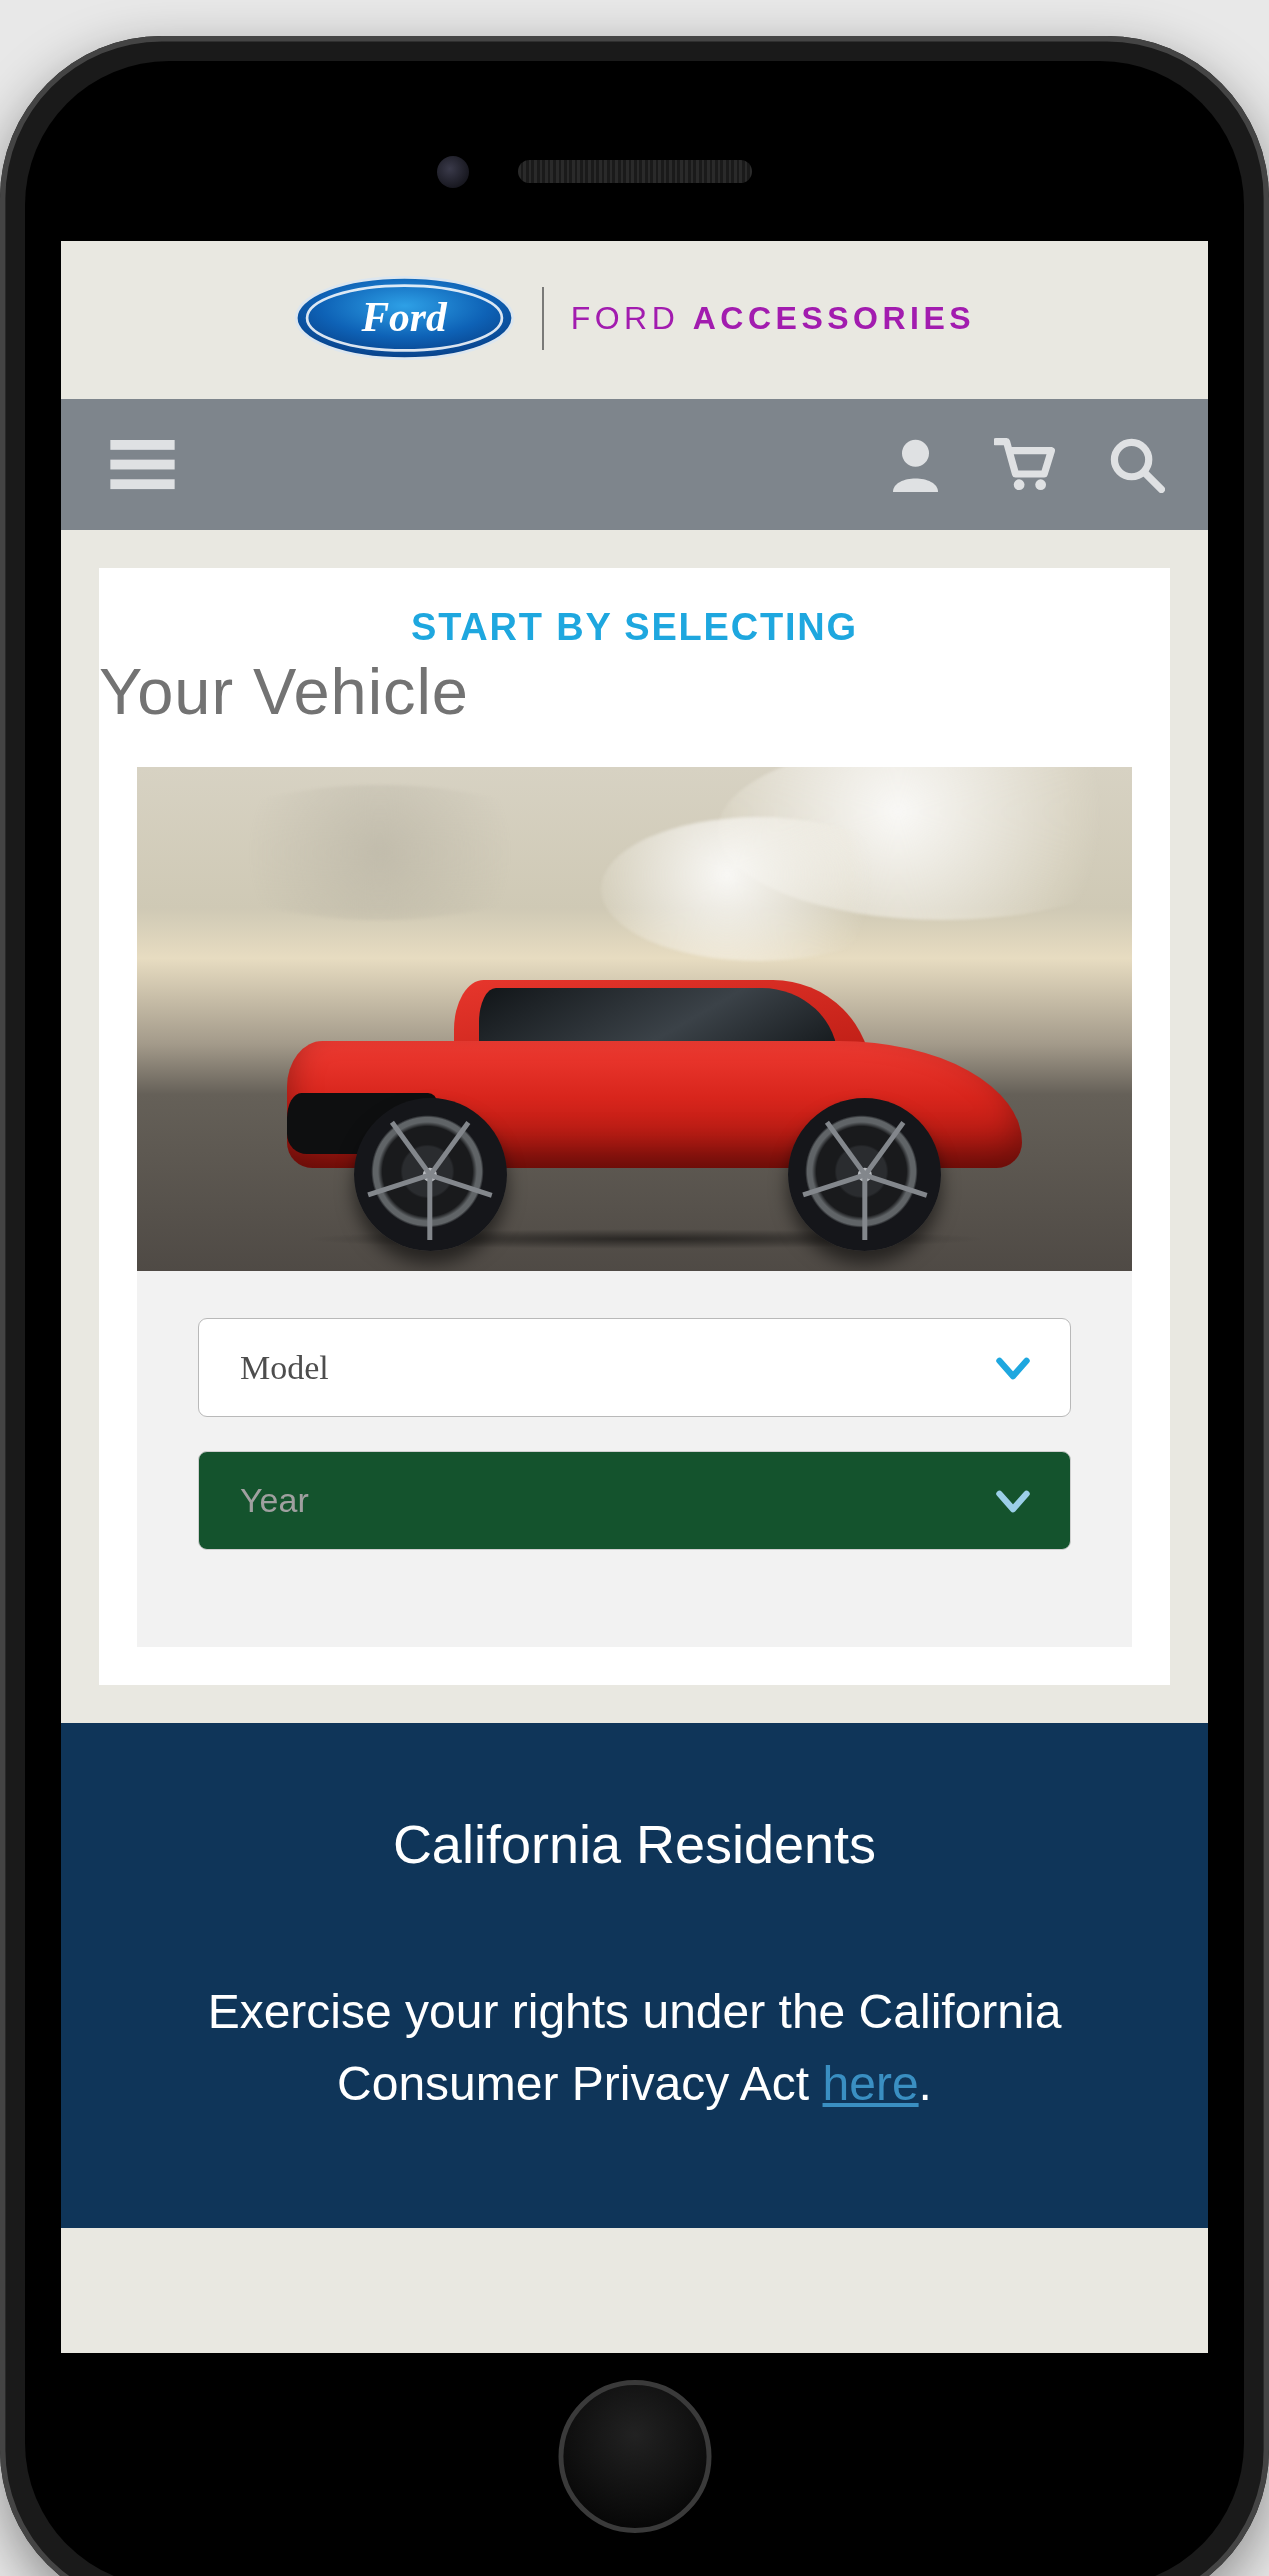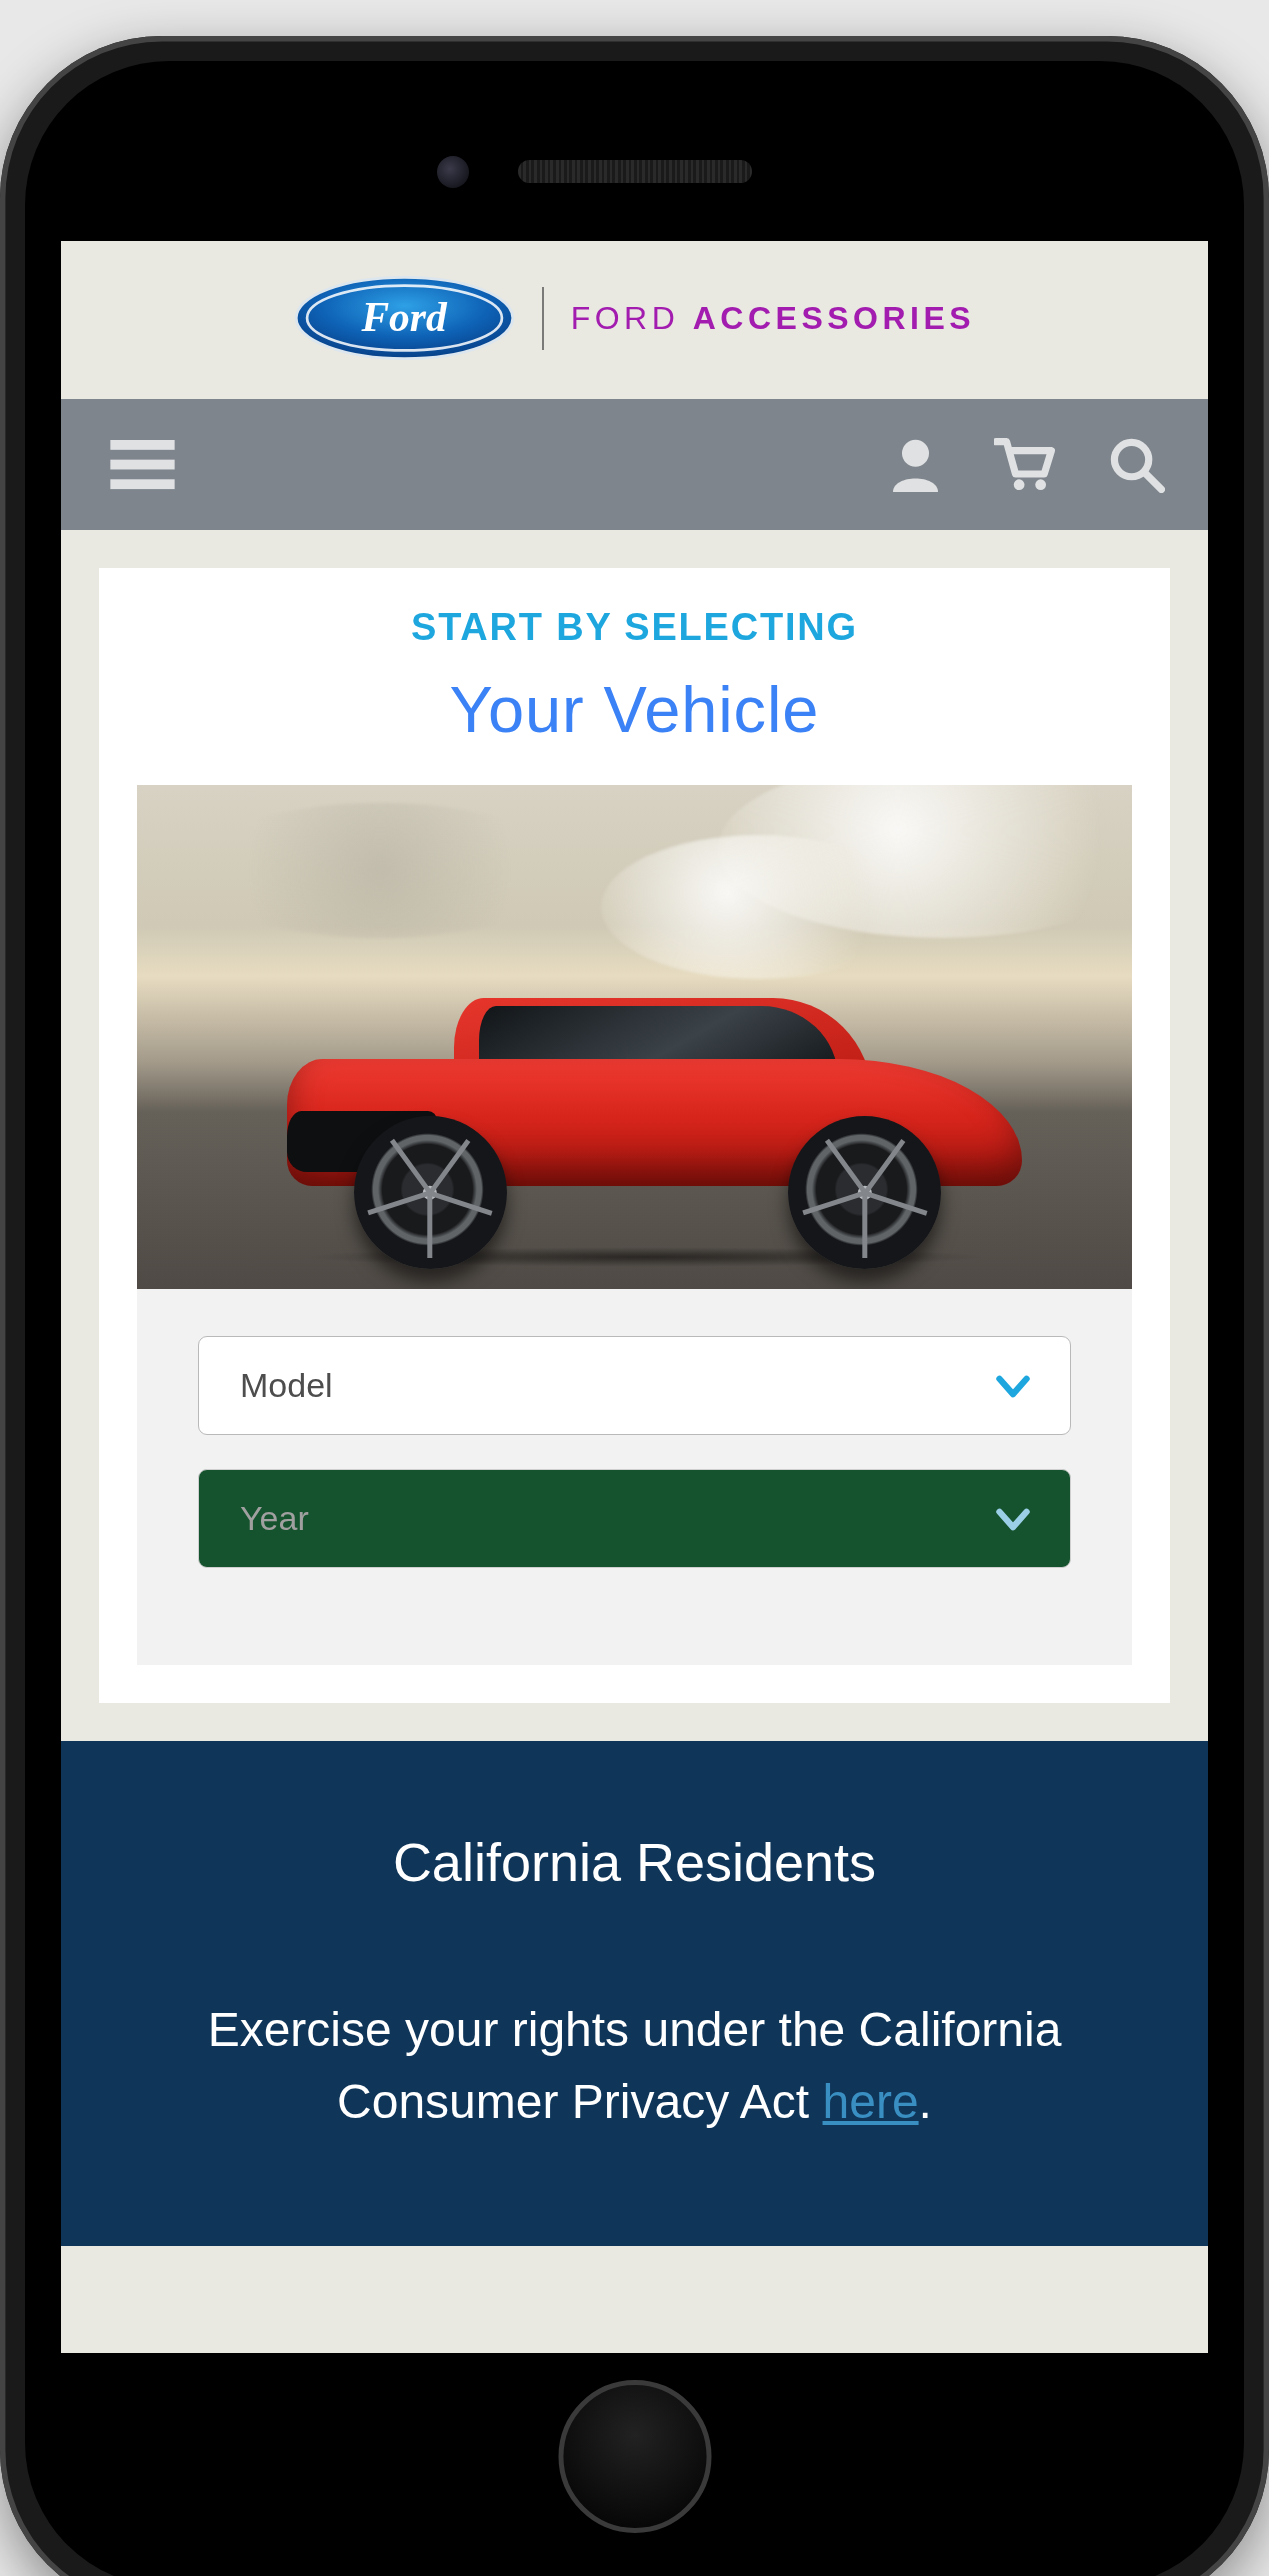--- a/index.html
+++ b/index.html
@@ -114,25 +114,24 @@
     padding: 38px 0 0 0;
   }
   .card-sub {
     color: #1ea7df;
     font-size: 38px;
     font-weight: 600;
     letter-spacing: 1.8px;
     text-align: center;
   }
   .card-title {
-    color: #3b82f6;
+    color: #737373;
     font-size: 65px;
     font-weight: 400;
-    text-align: center;
-    margin-top: 23px;
+    margin-top: 5px;
     letter-spacing: 0.9px;
   }
 
   .car-wrap {
     margin: 38px 38px 0 38px;
   }
   .car-img {
     width: 100%;
     height: 504px;
     position: relative;
@@ -221,21 +220,21 @@
     border:1.8px solid #b9b9b9;
     border-radius:9px;
     height:99px;
     display:flex;
     align-items:center;
     justify-content:space-between;
     padding: 0 38px 0 41px;
     font-size:34px;
     margin-bottom: 34px;
   }
-  .select-box.active .sel-label { color:#4d4d4d; }
+  .select-box.active .sel-label { color:#4d4d4d;font-family:Liberation Serif, serif; }
   .select-box.disabled { background:#14532d; border-color:#cfcfcf; }
   .select-box.disabled .sel-label { color:#a0a0a0; }
   .chev { width:38px; height:38px; display:flex; align-items:center; justify-content:center; }
   .chev svg path { stroke:#1ea7df; }
   .select-box.disabled .chev svg path { stroke:#9bcfe8; }
   .go-btn {
     width:100%;
     height:99px;
     background:#c1ddf0;
     border:none;

